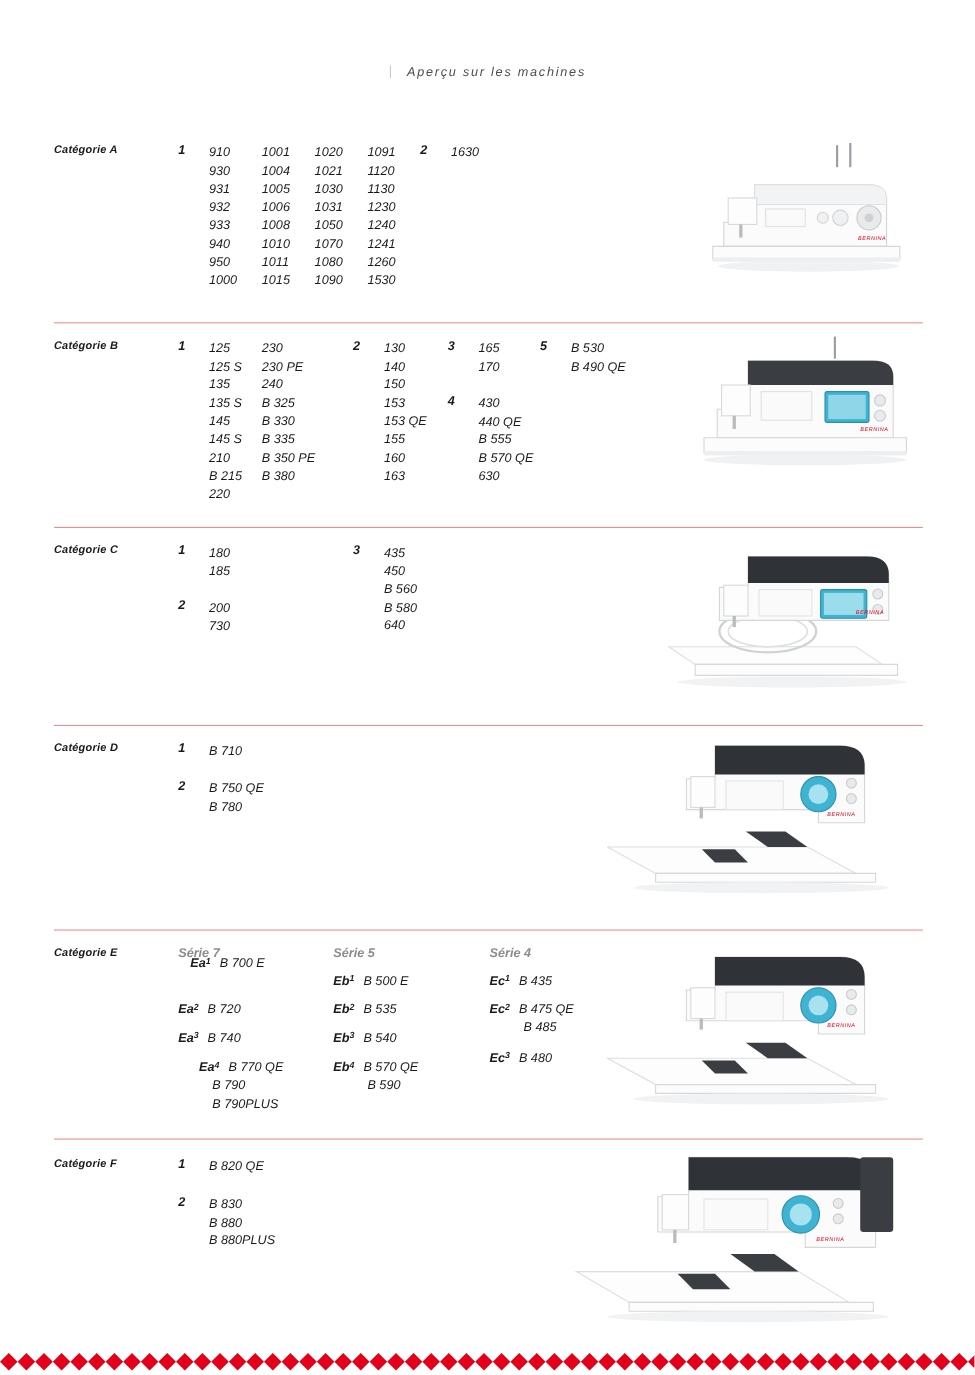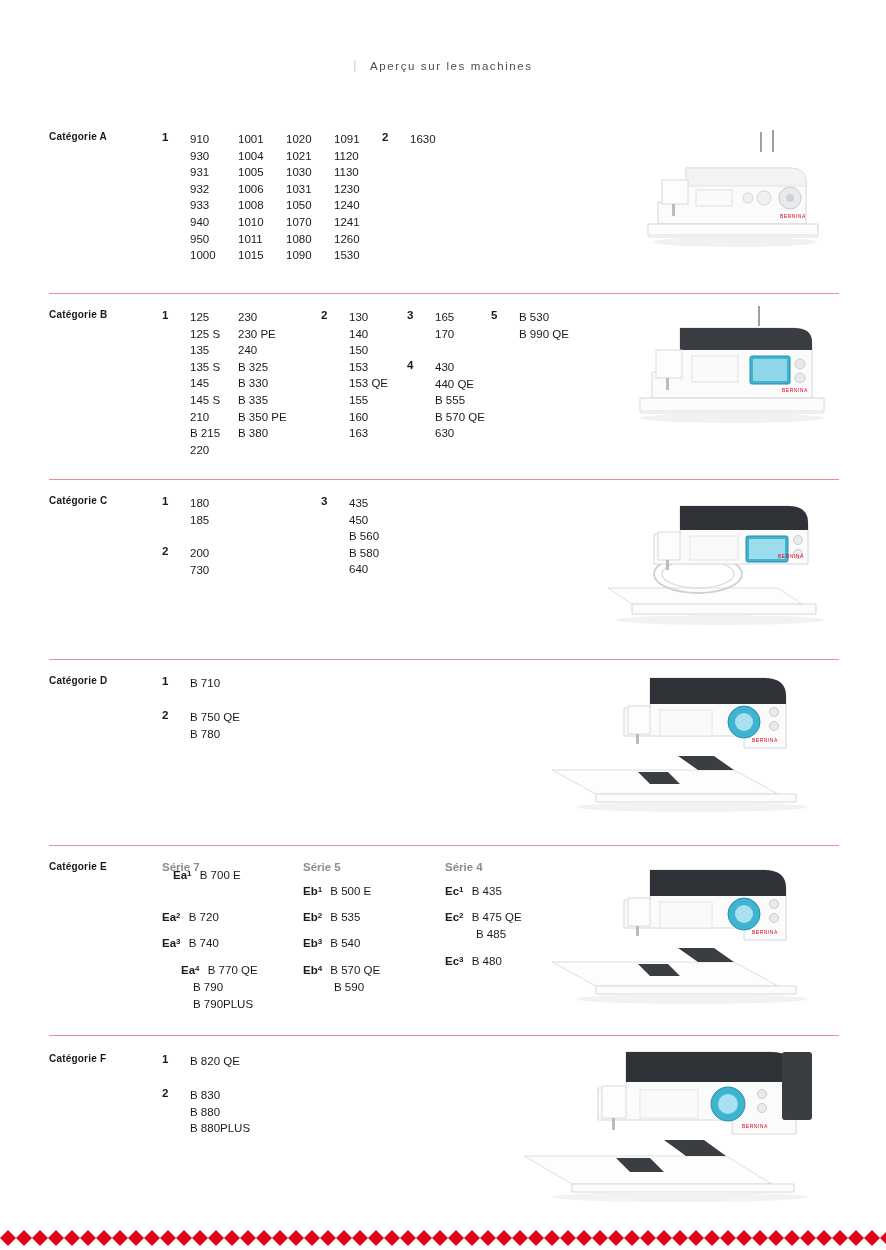--- a/index.html
+++ b/index.html
@@ -4,21 +4,21 @@
 <style>
   html,body{margin:0;padding:0;}
   body{
     width:886px;height:1250px;
     background:#ffffff;
     font-family:"Liberation Sans", sans-serif;
     color:#1a1a1a;
     position:relative;
     overflow:hidden;
   }
-  .page{position:relative;width:886px;height:1250px;}
+  .page{position:relative;width:886px;height:1250px;font-style:italic;}
 
   
   .header{
     position:absolute;top:56px;left:0;width:886px;
     text-align:center;
   }
   .header-inner{
     display:inline-block;
     font-size:11.5px;
     letter-spacing:1.6px;
@@ -264,21 +264,21 @@
         <div>B 555</div>
         <div>B 570 QE</div>
         <div>630</div>
       </div>
     </div>
 
     <div class="grp" style="left:442px;top:0;">
       <div class="num">5</div>
       <div class="col" style="left:28px;">
         <div>B 530</div>
-        <div>B 990 QE</div>
+        <div>B 490 QE</div>
       </div>
     </div>
   </div>
 
   <div class="machine" style="left:632px;top:300px;width:208px;height:150px;">
     <svg width="208" height="150" viewBox="0 0 208 150">
       <rect x="126" y="6" width="2" height="20" fill="#9aa0a6"></rect>
       <path d="M20 98 L20 72 L48 72 L48 28 L162 28 Q180 28 180 44 L180 98 Z" fill="#fbfbfb" stroke="#d4d6d8" stroke-width="1"></path>
       <path d="M48 28 L162 28 Q180 28 180 42 L180 50 L48 50 Z" fill="#3a3e42"></path>
       <rect x="118" y="56" width="40" height="28" rx="2" fill="#3fb4d2" stroke="#2a8faa"></rect>

